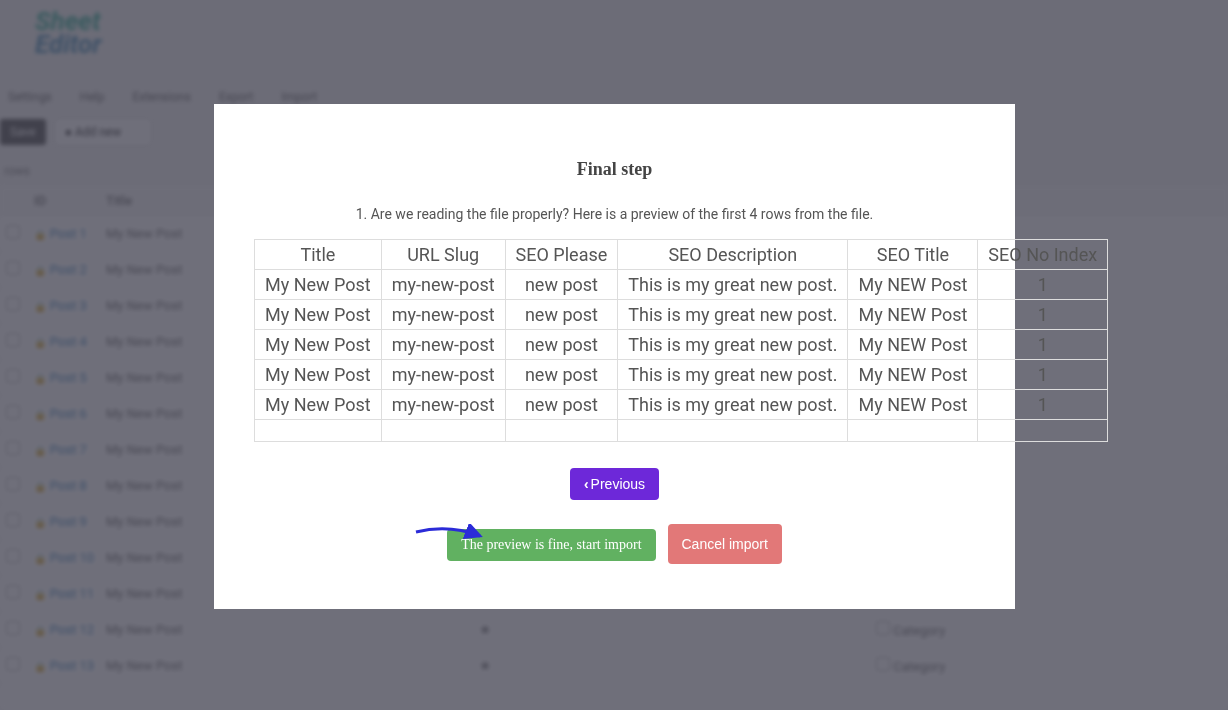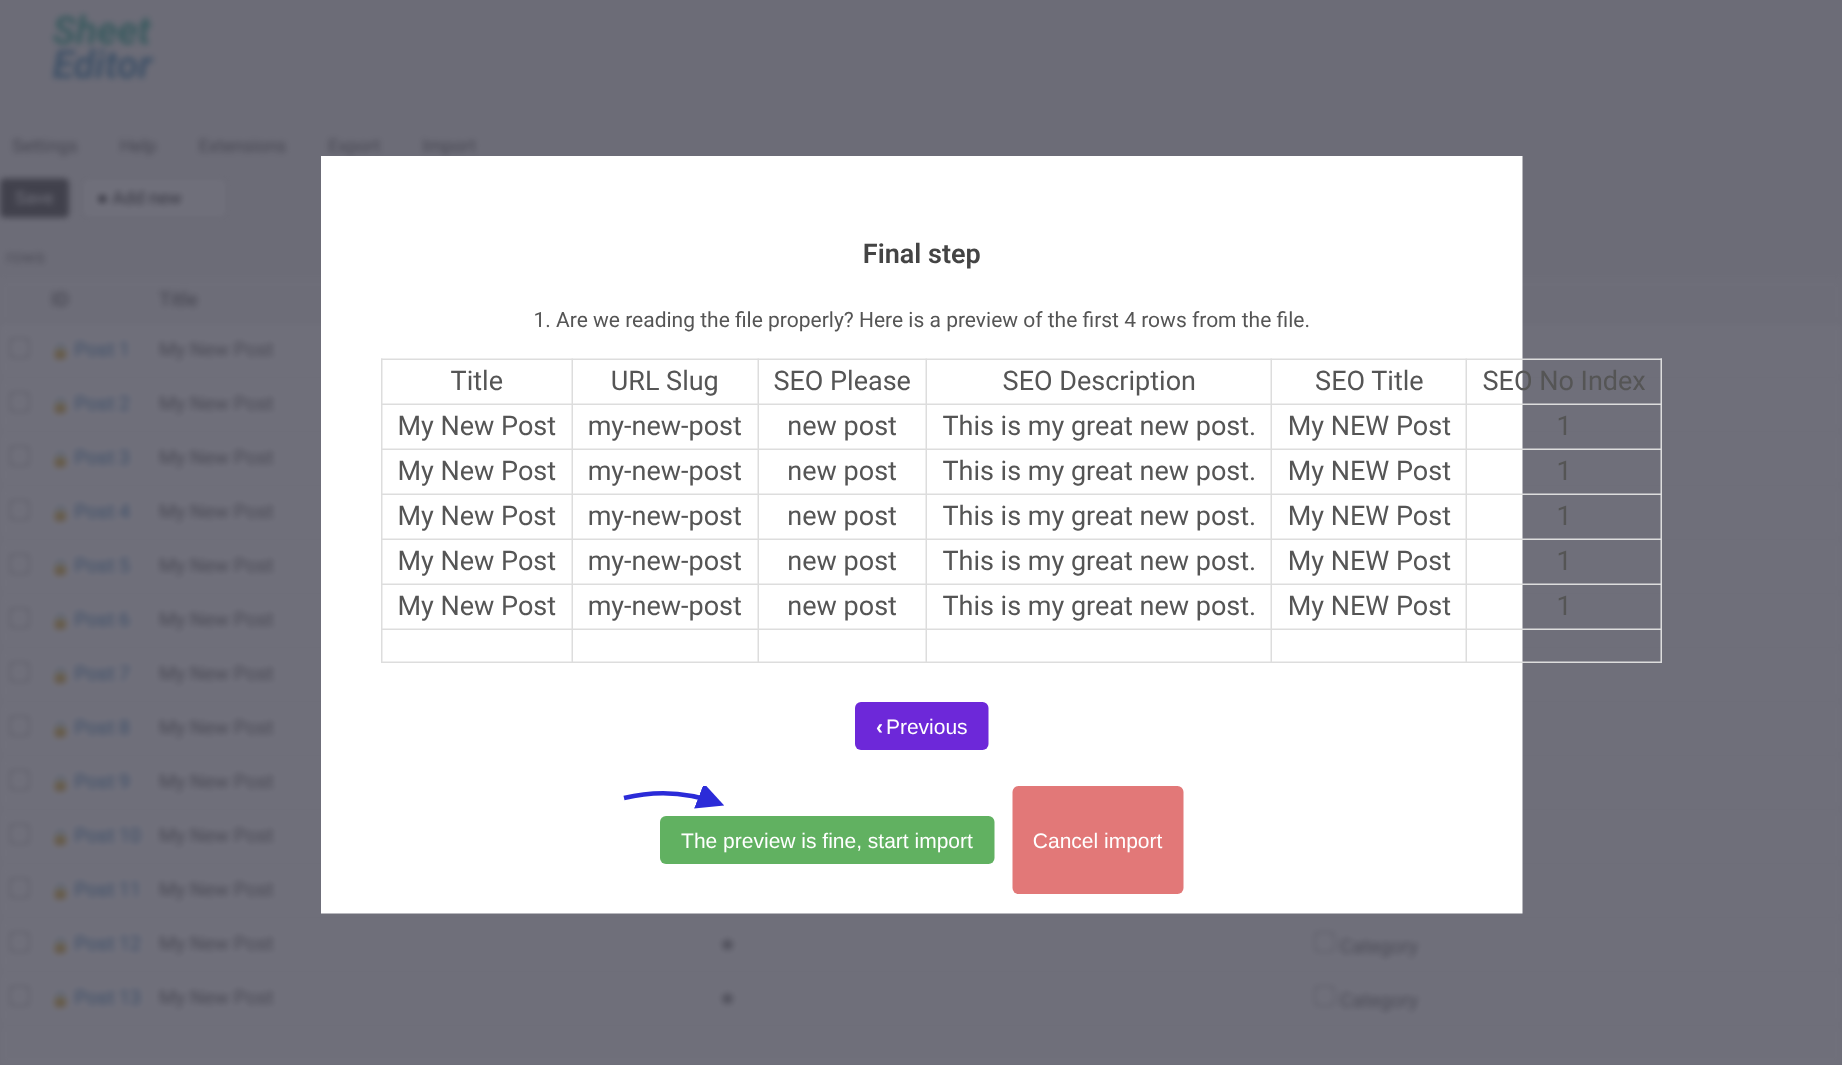--- a/index.html
+++ b/index.html
@@ -112,20 +112,21 @@
       background: #fff;
       padding: 55px 40px 40px;
       text-align: center;
       color: #333;
     }
     .modal h2 {
       font-size: 18px;
       font-weight: 600;
       margin-bottom: 24px;
       color: #444;
+      font-family: Liberation Serif, serif;
     }
     .modal .note {
       font-size: 14px;
       color: #555;
       margin-bottom: 14px;
       line-height: 1.5;
     }
     .preview-table {
       margin: 0 auto 20px;
       border-collapse: collapse;
@@ -149,22 +150,22 @@
       display: inline-block;
       border: none;
       border-radius: 4px;
       color: #fff;
       font-size: 14px;
       padding: 10px 16px;
       cursor: pointer;
       margin: 6px 4px;
     }
     .btn-prev { background: #6d28d9; padding: 8px 14px; }
-    .btn-start { background: #61b161; padding: 8px 14px; }
-    .btn-cancel { background: #e27878; padding: 28px 14px; }
+    .btn-start { background: #61b161; padding: 8px 14px; font-family: Liberation Serif, serif; }
+    .btn-cancel { background: #e27878; padding: 12px 14px; }
     .chevron { font-weight: bold; margin-right: 2px; }
 
     .action-row { margin-top: 12px; position: relative; }
     .arrow {
       position: absolute;
       left: 160px;
       top: 6px;
       width: 70px; height: 20px;
     }
   </style>

